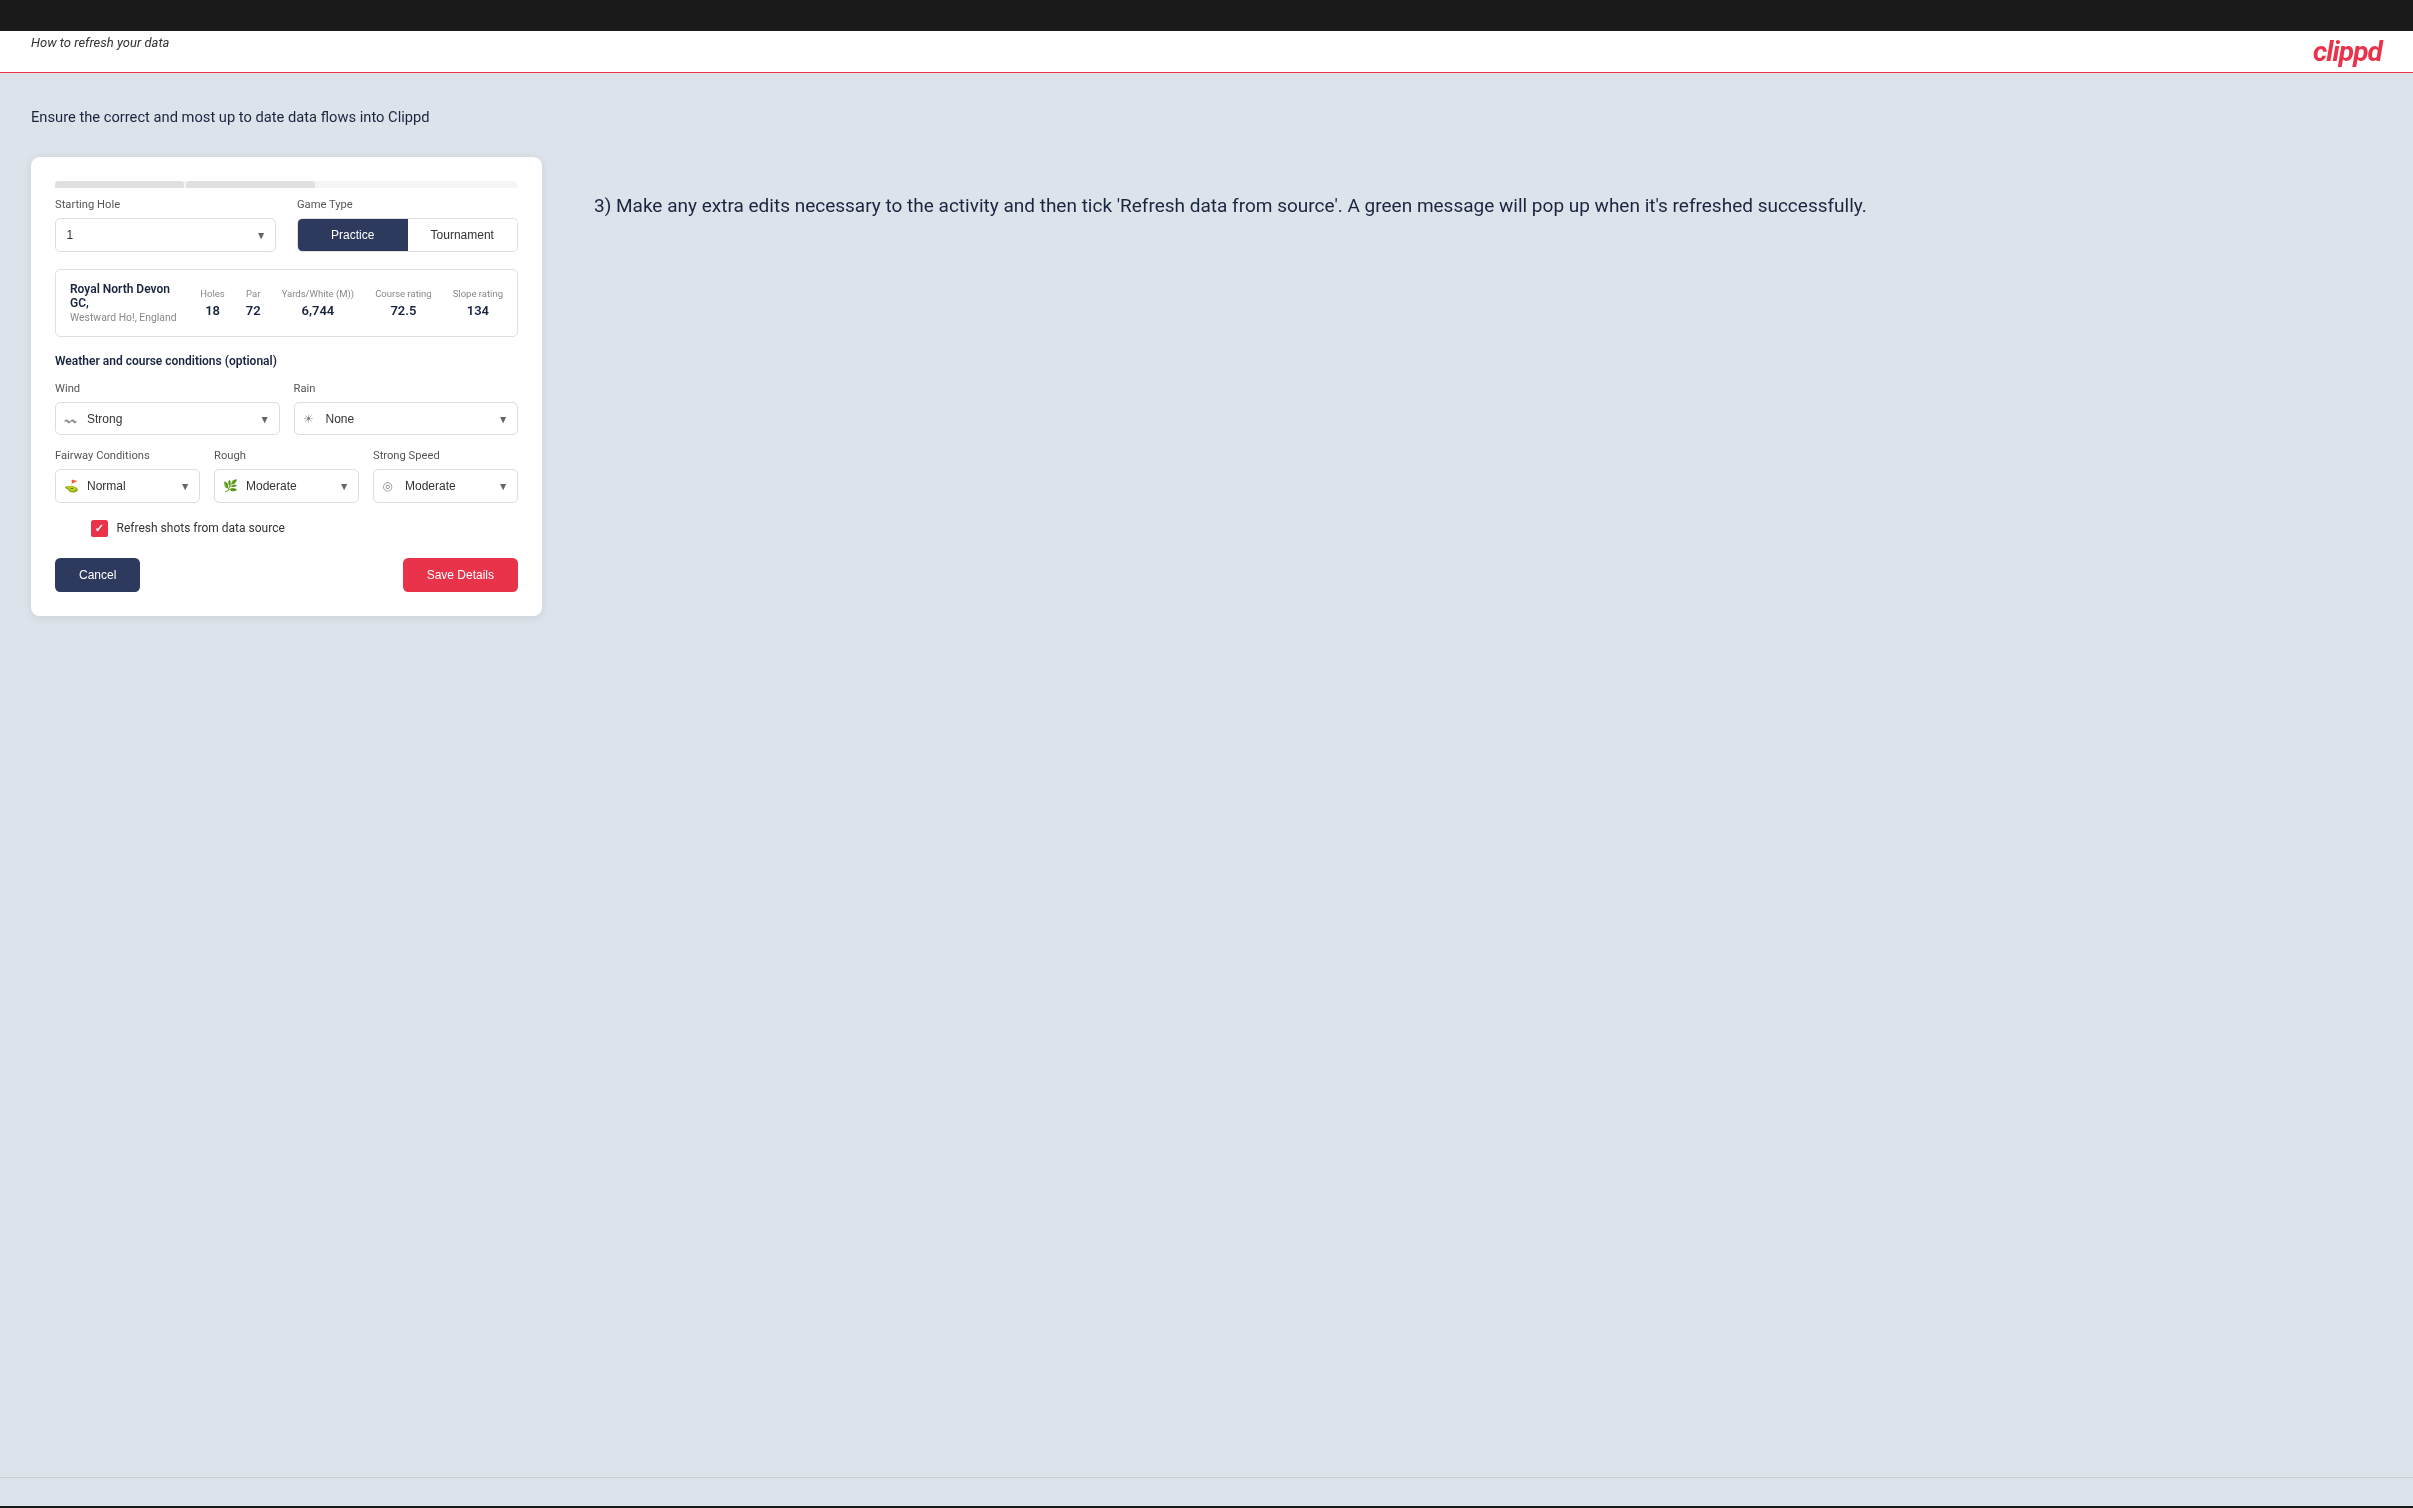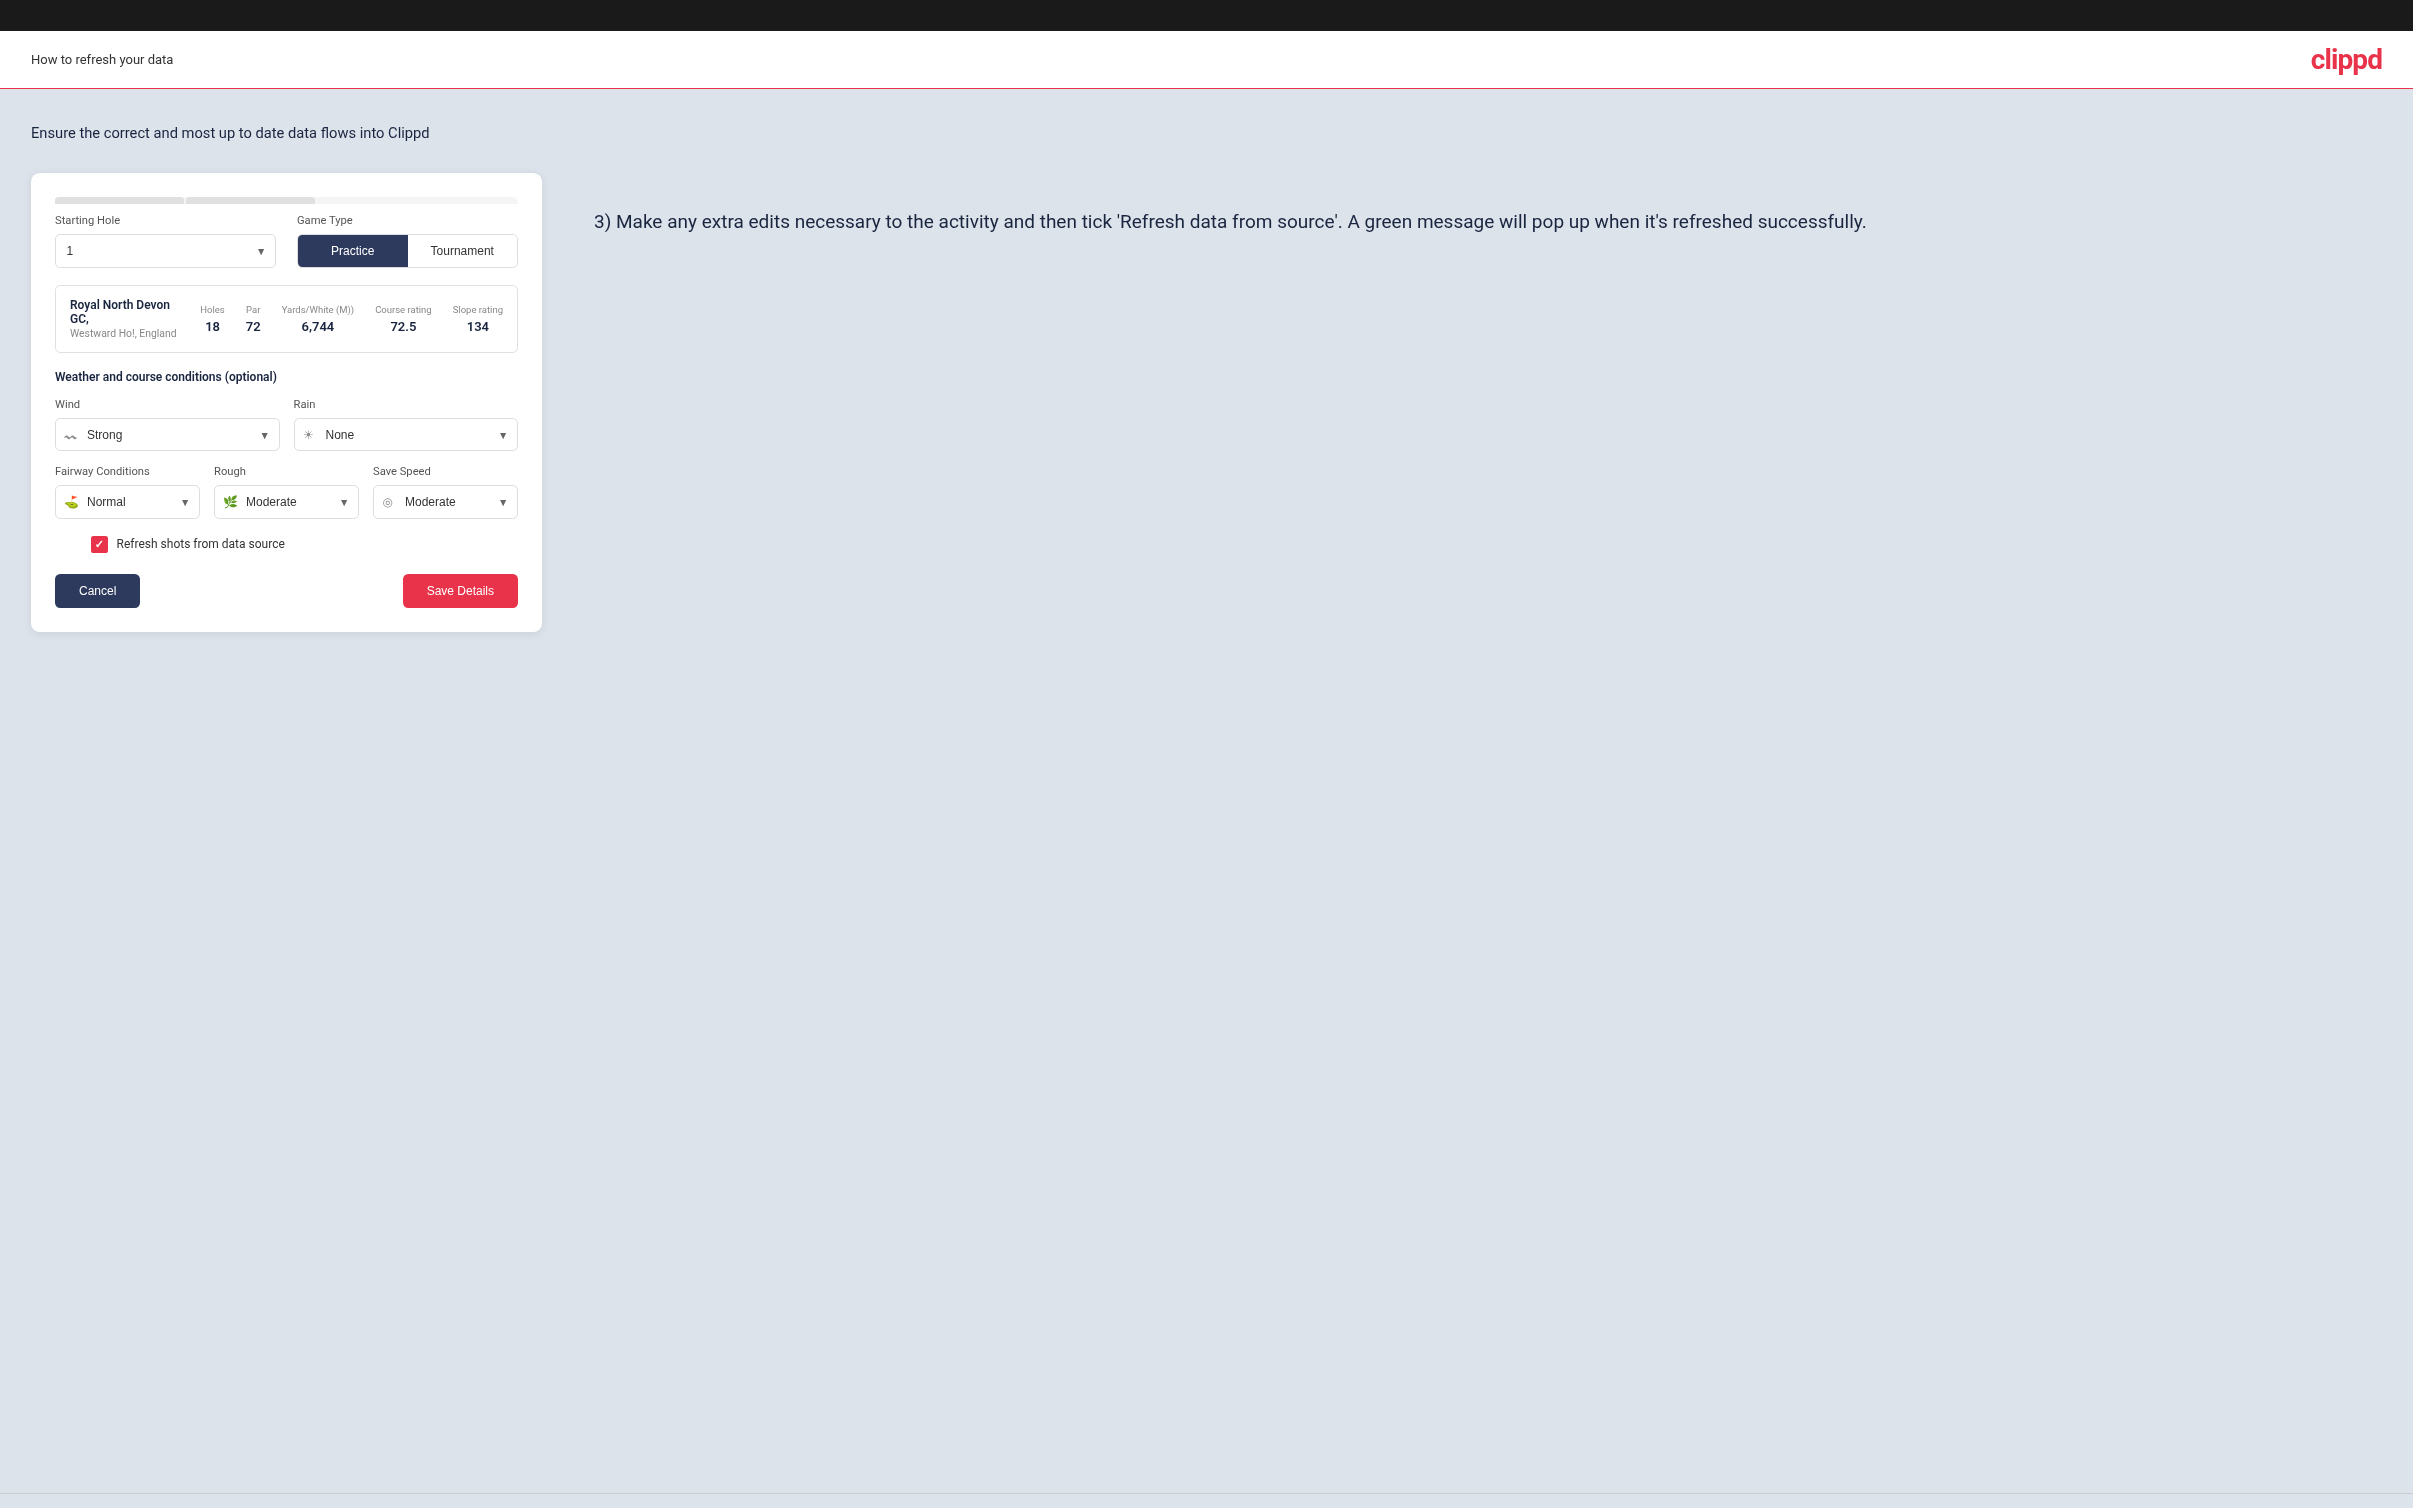--- a/index.html
+++ b/index.html
@@ -10,24 +10,24 @@
     }
 
     .top-bar {
       background: #1a1a1a;
       height: 31px;
     }
 
     .header {
       background: #fff;
       display: flex;
-      align-items: center;
       justify-content: space-between;
-      padding: 12px 31px;
+      padding: 4px 31px;
       border-bottom: 1.7px solid #e8334a;
+      font-style: italic;
     }
 
     .header-title {
       color: #333;
       font-size: 13px;
       font-weight: 400;
     }
 
     .logo {
       font-size: 28px;
@@ -478,21 +478,21 @@
             <span class="icon-prefix">🌿</span>
             <select>
               <option>Moderate</option>
               <option>Light</option>
               <option>Heavy</option>
             </select>
             <span class="select-chevron">▼</span>
           </div>
         </div>
         <div class="form-group">
-          <label class="form-label">Save Speed</label>
+          <label class="form-label">Strong Speed</label>
           <div class="select-with-icon">
             <span class="icon-prefix">◎</span>
             <select>
               <option>Moderate</option>
               <option>Slow</option>
               <option>Fast</option>
             </select>
             <span class="select-chevron">▼</span>
           </div>
         </div>

